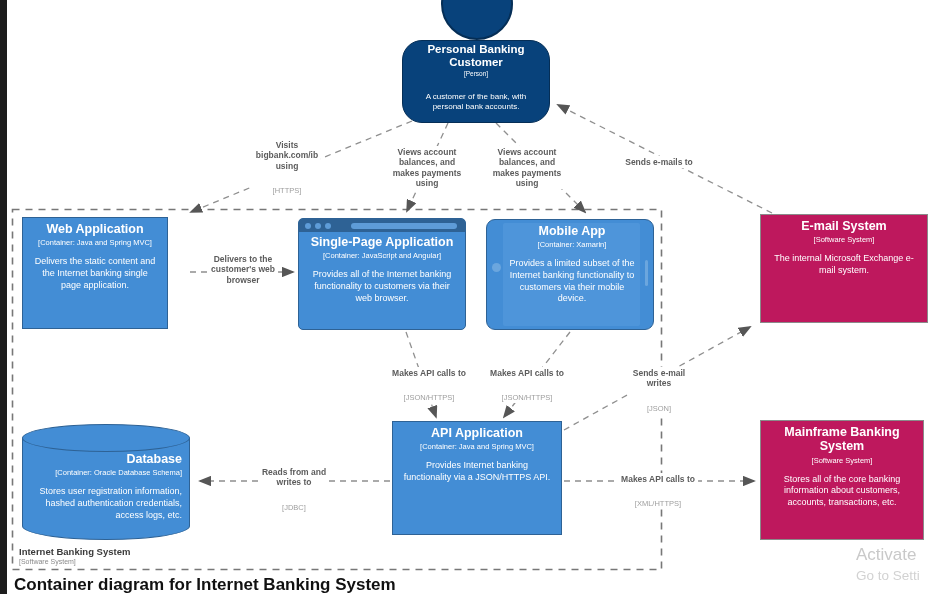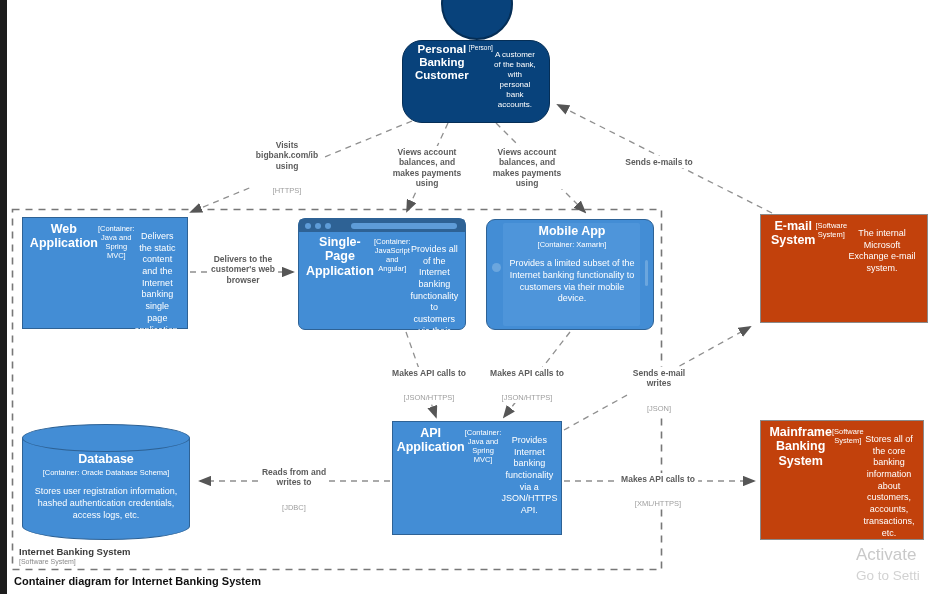--- a/index.html
+++ b/index.html
@@ -1,64 +1,64 @@
 <!DOCTYPE html>
 <html><head>
 <meta charset="utf-8">
 <style>
   html,body{margin:0;padding:0;}
   body{font-family:"Liberation Sans",sans-serif;}
   #canvas{position:relative;width:933px;height:594px;background:#ffffff;overflow:hidden;}
   .leftstrip{position:absolute;left:0;top:0;width:7px;height:594px;background:#1d1d1d;}
   svg.overlay{position:absolute;left:0;top:0;z-index:1;}
   .node{position:absolute;box-sizing:border-box;z-index:2;color:#fff;text-align:center;
-        display:flex;flex-direction:row;justify-content:center;padding:4px 10px;}
+        display:flex;flex-direction:column;padding:4px 10px;}
   .blue{background:#438DD5;border:1.5px solid #2E6295;}
-  .gray{background:#c2410c;border:1.5px solid #8A8A8A;}
+  .gray{background:#be185d;border:1.5px solid #8A8A8A;}
   .node-title{font-weight:bold;font-size:12.5px;line-height:1.15;}
   .node-meta{font-size:7.5px;margin-top:2px;}
   .node-desc{font-size:9px;margin-top:9px;line-height:1.3;}
   
   .person-head{position:absolute;left:441px;top:-32px;width:68px;height:68px;border-radius:50%;
         background:#08427B;border:2px solid #052E56;z-index:2;}
   .person-box{left:402px;top:40px;width:148px;height:83px;background:#08427B;border:1.5px solid #052E56;
         border-radius:20px;padding:2px 12px;}
   .person-box .node-title{font-size:11.5px;}
   .person-box .node-meta{font-size:6.5px;margin-top:1px;}
-  .person-box .node-desc{font-size:8px;margin-top:7px;line-height:1.25;}
+  .person-box .node-desc{font-size:8px;margin-top:15px;line-height:1.25;}
   
   .browser{padding-top:16px;border-radius:5px;}
   .browser-bar{position:absolute;left:0;top:0;right:0;height:13px;background:#2E6295;
         border-radius:3px 3px 0 0;}
   .browser-dot{position:absolute;top:3.5px;width:6px;height:6px;border-radius:50%;background:#5e9cd8;}
   .browser-pill{position:absolute;top:3.5px;left:52px;right:8px;height:6px;border-radius:3px;background:#5e9cd8;}
   
   .mobile{border-radius:9px;padding:4px 18px 20px 22px;}
   .mobile-screen{position:absolute;left:16px;right:13px;top:3px;bottom:3px;background:#4e95da;border-radius:2px;z-index:0;}
   .mobile-home{position:absolute;left:4.5px;top:43px;width:9px;height:9px;border-radius:50%;background:#6ba6de;}
   .mobile-speaker{position:absolute;right:5px;top:40px;width:3px;height:26px;border-radius:2px;background:#6ba6de;}
   .mobile-content{position:relative;z-index:1;}
   
   .cyl{position:absolute;left:22px;top:424px;width:168px;height:116px;z-index:2;color:#fff;text-align:center;}
   .cyl-bottom{position:absolute;left:0;right:0;bottom:0;height:28px;border-radius:50%;background:#438DD5;border:1.5px solid #2E6295;box-sizing:border-box;}
   .cyl-body{position:absolute;left:0;right:0;top:14px;bottom:14px;background:#438DD5;
         border-left:1.5px solid #2E6295;border-right:1.5px solid #2E6295;box-sizing:border-box;}
   .cyl-top{position:absolute;left:0;right:0;top:0;height:28px;border-radius:50%;background:#438DD5;border:1.5px solid #2E6295;box-sizing:border-box;}
-  .cyl-content{position:absolute;left:8px;right:8px;top:28px;z-index:3;}
+  .cyl-content{position:absolute;left:8px;right:8px;top:28px;z-index:3;text-align:right;}
   
   .edge-label{position:absolute;z-index:3;text-align:center;background:#ffffff;padding:1px 3px;
         transform:translateX(-50%);}
   .edge-text{font-weight:bold;font-size:8.5px;line-height:1.22;color:#5c5c5c;white-space:pre-line;}
   .edge-proto{font-size:7.5px;color:#9e9e9e;margin-top:15px;}
   
   .boundary-label{position:absolute;left:19px;top:546px;z-index:3;}
   .boundary-name{font-weight:bold;font-size:9.5px;color:#3b3b3b;}
   .boundary-meta{font-size:7px;color:#8a8a8a;margin-top:1px;}
   
-  .diagram-title{position:absolute;left:14px;top:575px;z-index:3;font-weight:bold;font-size:11px;color:#111;}
+  .diagram-title{position:absolute;left:14px;top:575px;z-index:3;font-weight:bold;font-size:17px;color:#111;}
   
   .watermark{position:absolute;left:856px;top:545px;z-index:4;width:90px;}
   .wm1{font-size:17px;color:#c9c9c9;}
   .wm2{font-size:13.5px;color:#d2d2d2;margin-top:3px;white-space:nowrap;}
 </style>
 </head>
 <body>
 
 <div id="canvas">
 
@@ -84,27 +84,27 @@
     </g>
   </svg>
 
   <div class="person-head"></div>
   <div class="node person-box">
     <div class="node-title">Personal Banking Customer</div>
     <div class="node-meta">[Person]</div>
     <div class="node-desc">A customer of the bank, with personal bank accounts.</div>
   </div>
 
-  <div class="node blue" style="left:22px;top:217px;width:166px;height:112px;">
+  <div class="node blue" style="left:22px;top:217px;width:146px;height:112px;">
     <div class="node-title">Web Application</div>
     <div class="node-meta">[Container: Java and Spring MVC]</div>
     <div class="node-desc">Delivers the static content and the Internet banking single page application.</div>
   </div>
 
-  <div class="node blue browser" style="left:298px;top:218px;width:168px;height:112px;border-radius:7px;">
+  <div class="node blue browser" style="left:298px;top:218px;width:168px;height:112px;">
     <div class="browser-bar">
       <div class="browser-dot" style="left:6px;"></div>
       <div class="browser-dot" style="left:16px;"></div>
       <div class="browser-dot" style="left:26px;"></div>
       <div class="browser-pill"></div>
     </div>
     <div class="node-title">Single-Page Application</div>
     <div class="node-meta">[Container: JavaScript and Angular]</div>
     <div class="node-desc">Provides all of the Internet banking functionality to customers via their web browser.</div>
   </div>

